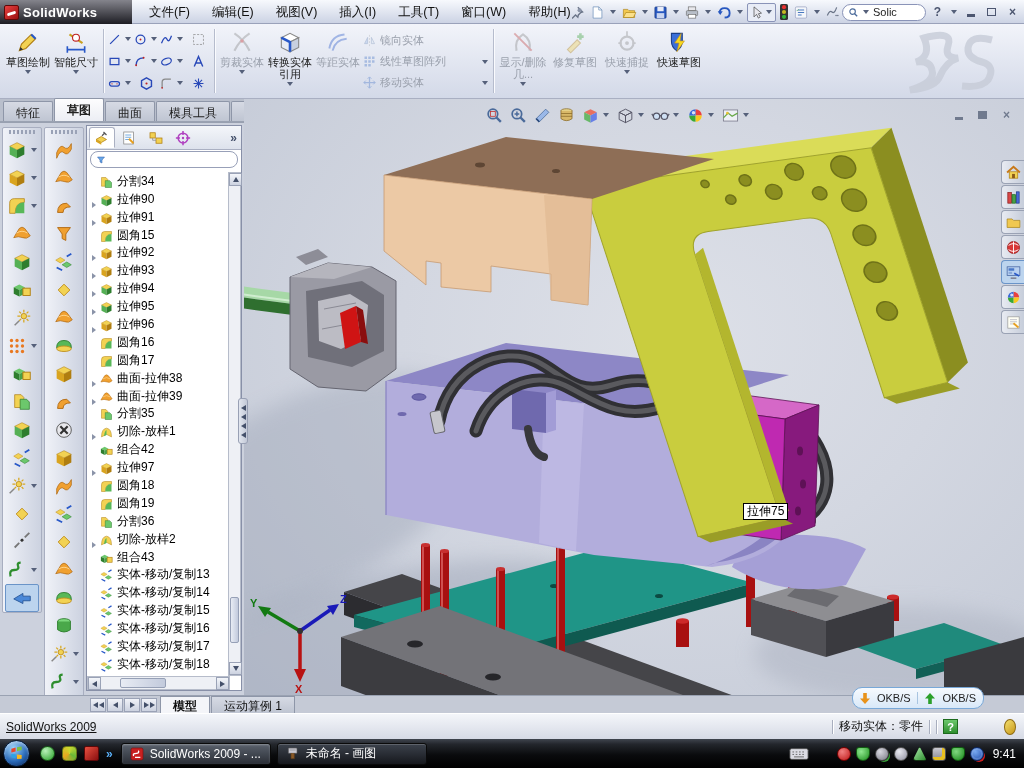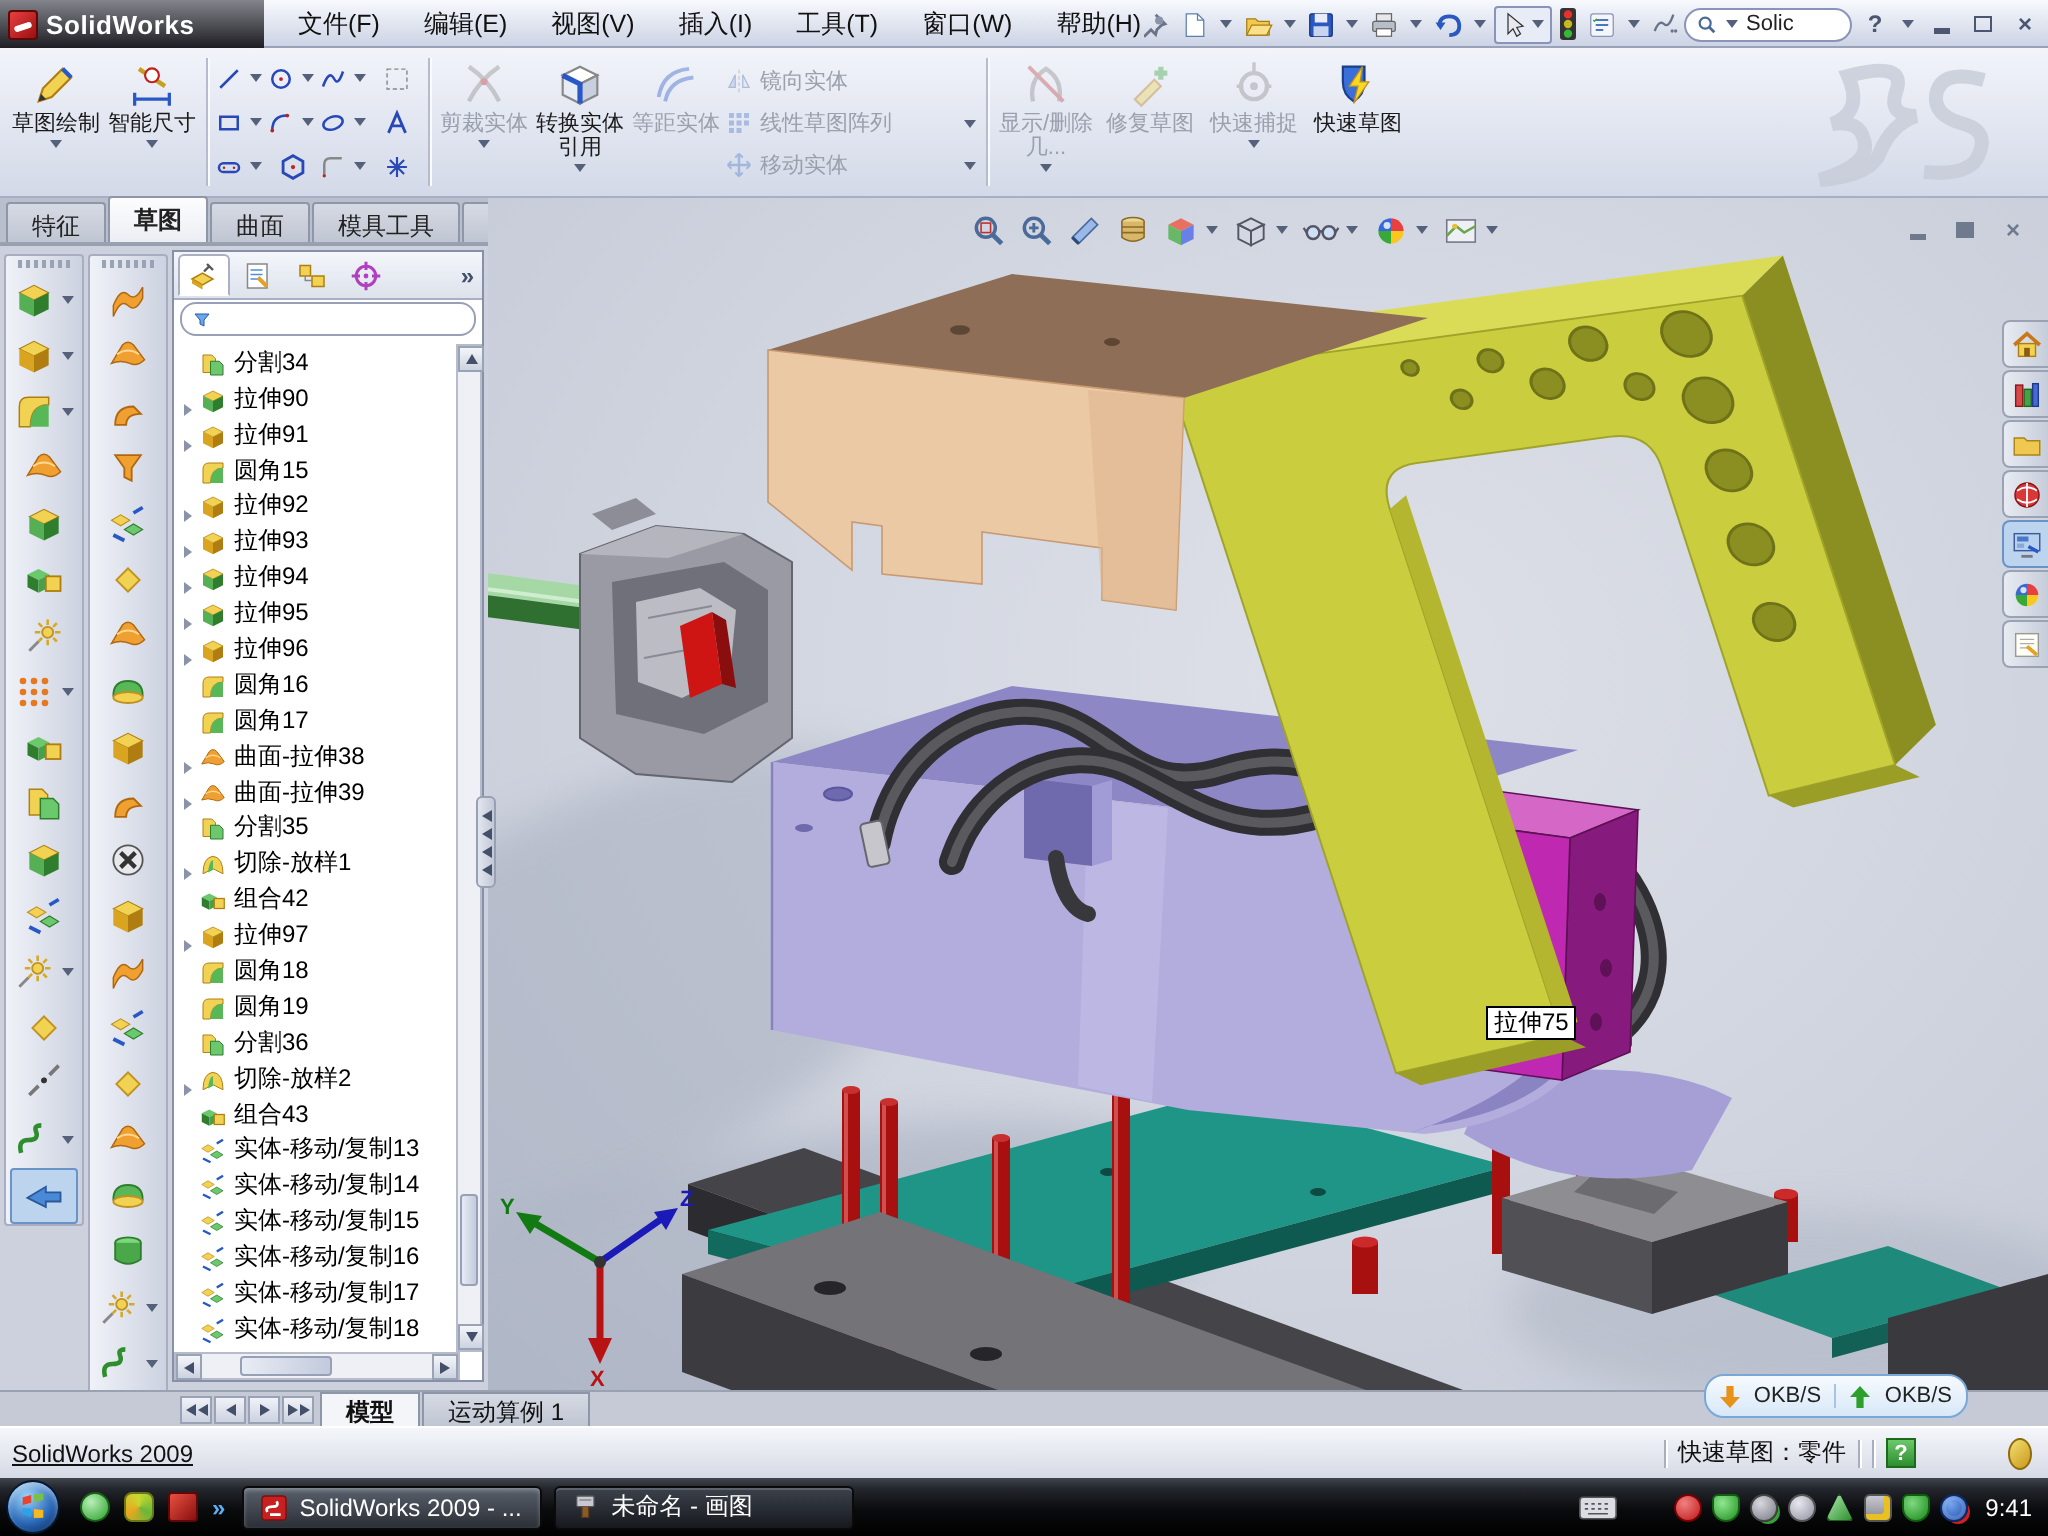--- a/index.html
+++ b/index.html
@@ -1419,21 +1419,21 @@
         <rect x="3.2" y="5" width="3.6" height="6" fill="#2ba02b"></rect>
         <polygon points="0,5.5 10,5.5 5,0" fill="#2ba02b"></polygon>
       </svg>
     <span>OKB/S</span>
   </div>
 
   <div id="statusbar" class="abs">
     <span class="lft">SolidWorks 2009</span>
     <div id="statusright">
       <span class="ssep"></span>
-      <span>快速草图：零件</span>
+      <span>移动实体：零件</span>
       <span class="ssep"></span>
         <span class="ssep"></span>
       <span id="helpbox">?</span>
       <span style="width:34px;"></span>
       <span id="statoval"></span>
     </div>
   </div>
 
   <div id="taskbar" class="abs">
     <div id="orb">

